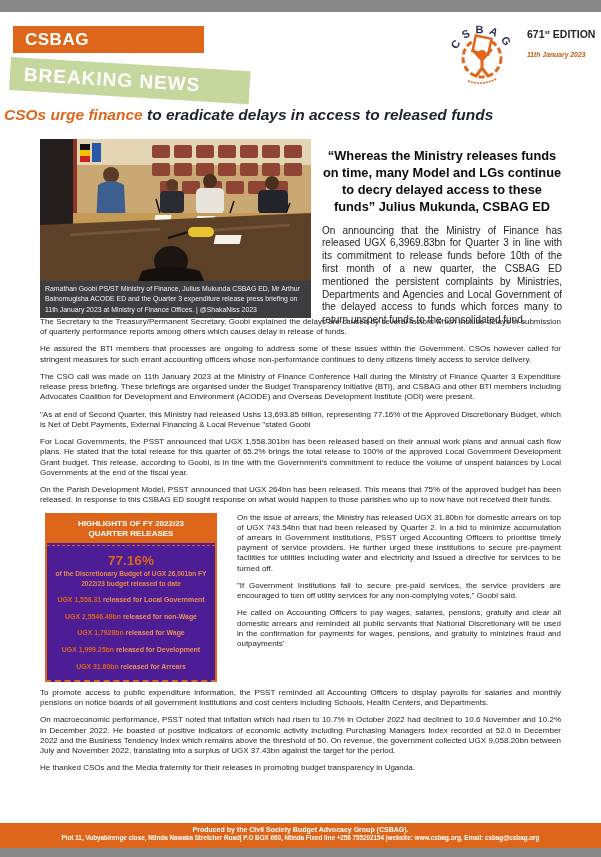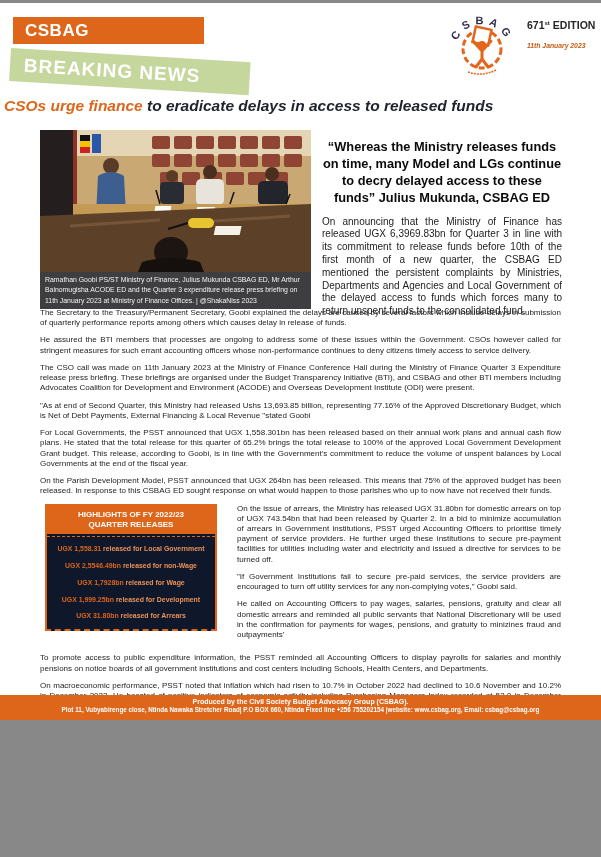--- a/index.html
+++ b/index.html
@@ -1,16 +1,16 @@
 <!DOCTYPE html>
 <html><head>
 <meta charset="utf-8">
 <style>
   html,body{margin:0;padding:0;background:#888;}
-  .page{position:relative;width:601px;height:717px;background:#ffffff;margin:3px auto;
+  .page{position:relative;width:601px;height:836px;background:#ffffff;margin:12px auto;
         font-family:"Liberation Sans",sans-serif;overflow:hidden;}
 
   
   .brand-box{position:absolute;left:13px;top:14px;width:191px;height:27px;background:#DE661B;
              color:#fff;font-weight:bold;font-size:17px;line-height:27px;padding-left:12px;
              box-sizing:border-box;letter-spacing:.5px;}
   .breaking{position:absolute;left:11px;top:45px;width:240px;height:33px;background:#C6D79E;
             color:#fff;font-weight:bold;font-size:19px;line-height:33px;padding-left:14px;
             box-sizing:border-box;letter-spacing:1px;transform:rotate(3.4deg);transform-origin:left top;}
   .logo{position:absolute;left:449px;top:5px;width:66px;height:74px;}
@@ -31,21 +31,21 @@
   .right-col{position:absolute;left:322px;top:136px;width:240px;}
   .quote{font-size:12.8px;font-weight:bold;color:#0A0A0A;text-align:center;line-height:1.32;}
   .intro{margin-top:9px;font-size:10px;text-align:justify;line-height:1.28;color:#1D1D1F;}
 
   
   .main{position:absolute;left:40px;top:305px;width:521px;font-size:8px;line-height:1.28;color:#1D1D1F;}
   .main p{margin:0 0 7px 0;text-align:justify;}
 
   .cols{display:flex;margin-top:2px;}
   .hbox{width:172px;flex:none;border:2px solid #DE661B;border-bottom-style:dashed;
-        background:#0f172a;margin-left:5px;box-sizing:border-box;text-align:center;
+        background:#4c1d95;margin-left:5px;box-sizing:border-box;text-align:center;
         padding-bottom:8px;align-self:flex-start;}
   .hbox-header{background:#DE661B;color:#fff;font-weight:bold;font-size:8px;line-height:1.35;
                padding:4px 2px 3px;}
   .hbox-sep{border-top:1px dashed #DE661B;margin:2px 0 6px;}
   .stat .stat-value{font-size:13.5px;font-weight:bold;color:#DE661B;}
   .stat .stat-desc{font-size:6.6px;color:#E9884F;font-weight:bold;line-height:1.4;
                    display:block;padding:0 8px;}
   .hitem{margin-top:8px;font-size:6.9px;}
   .hitem .amt{color:#DE661B;font-weight:bold;}
   .hitem .lbl{color:#EC9258;font-weight:bold;}
@@ -170,20 +170,24 @@
     <p>For Local Governments, the PSST announced that UGX 1,558.301bn has been released based on their annual work plans and annual cash flow plans. He stated that the total release for this quarter of 65.2% brings the total release to 100% of the approved Local Government Development Grant budget. This release, according to Goobi, is in line with the Government's commitment to reduce the volume of unspent balances by Local Governments at the end of the fiscal year.</p>
     <p>On the Parish Development Model, PSST announced that UGX 264bn has been released. This means that 75% of the approved budget has been released. In response to this CSBAG ED sought response on what would happen to those parishes who up to now have not received their funds.</p>
 
     <div class="cols">
       <div class="hbox">
         <div class="hbox-header">
           <div>HIGHLIGHTS OF FY 2022/23</div>
           <div>QUARTER RELEASES</div>
         </div>
         <div class="hbox-sep"></div>
+        <div class="stat">
+          <span class="stat-value">77.16%</span>
+          <span class="stat-desc">of the Discretionary Budget of UGX 26,001bn FY 2022/23 budget released to date</span>
+        </div>
         <div class="hitem"><span class="amt">UGX 1,558.31</span> <span class="lbl">released for Local Government</span></div>
         <div class="hitem"><span class="amt">UGX 2,5546.49bn</span> <span class="lbl">released for non-Wage</span></div>
         <div class="hitem"><span class="amt">UGX 1,7928bn</span> <span class="lbl">released for Wage</span></div>
         <div class="hitem"><span class="amt">UGX 1,999.25bn</span> <span class="lbl">released for Development</span></div>
         <div class="hitem"><span class="amt">UGX 31.80bn</span> <span class="lbl">released for Arrears</span></div>
       </div>
       <div class="side">
         <p>On the issue of arrears, the Ministry has released UGX 31.80bn for domestic arrears on top of UGX 743.54bn that had been released by Quarter 2.  In a bid to minimize accumulation of arrears in Government institutions, PSST urged Accounting Officers to prioritise timely payment of service providers. He further urged these institutions to secure pre-payment facilities for utilities including water and electricity and issued a directive for services to be turned off.</p>
         <p>"If Government Institutions fail to secure pre-paid services, the service providers are encouraged to turn off utility services for any non-complying votes," Goobi said.</p>
         <p>He called on Accounting Officers to pay wages, salaries, pensions, gratuity and clear all domestic arrears and reminded all public servants that National Discretionary will be used in the confirmation for payments for wages, pensions, and gratuity to minizines fraud and outpayments'</p>

